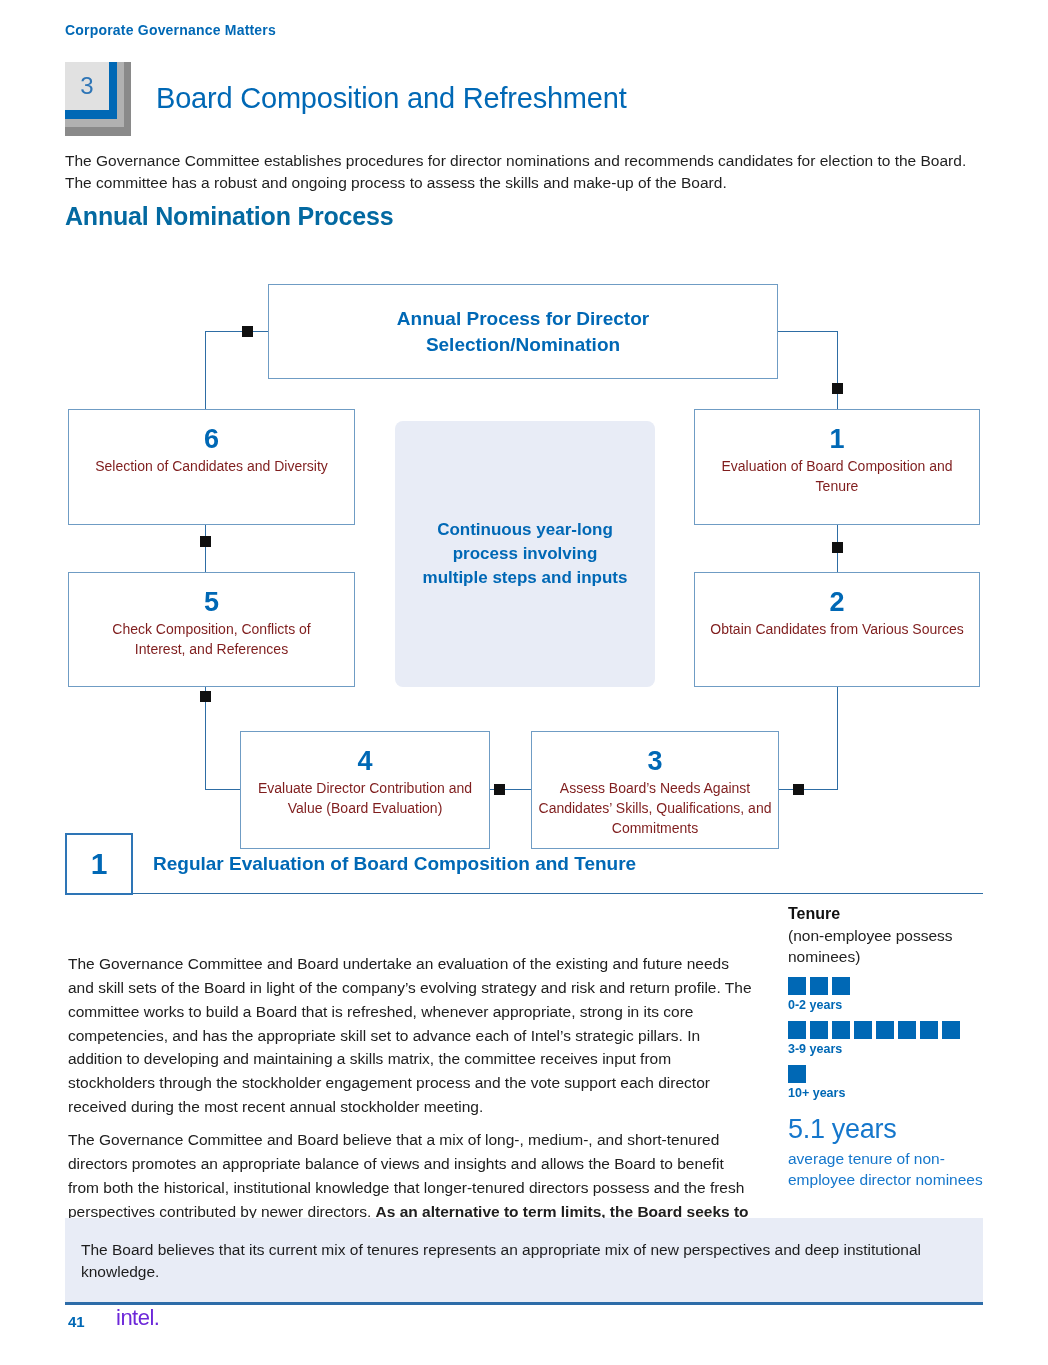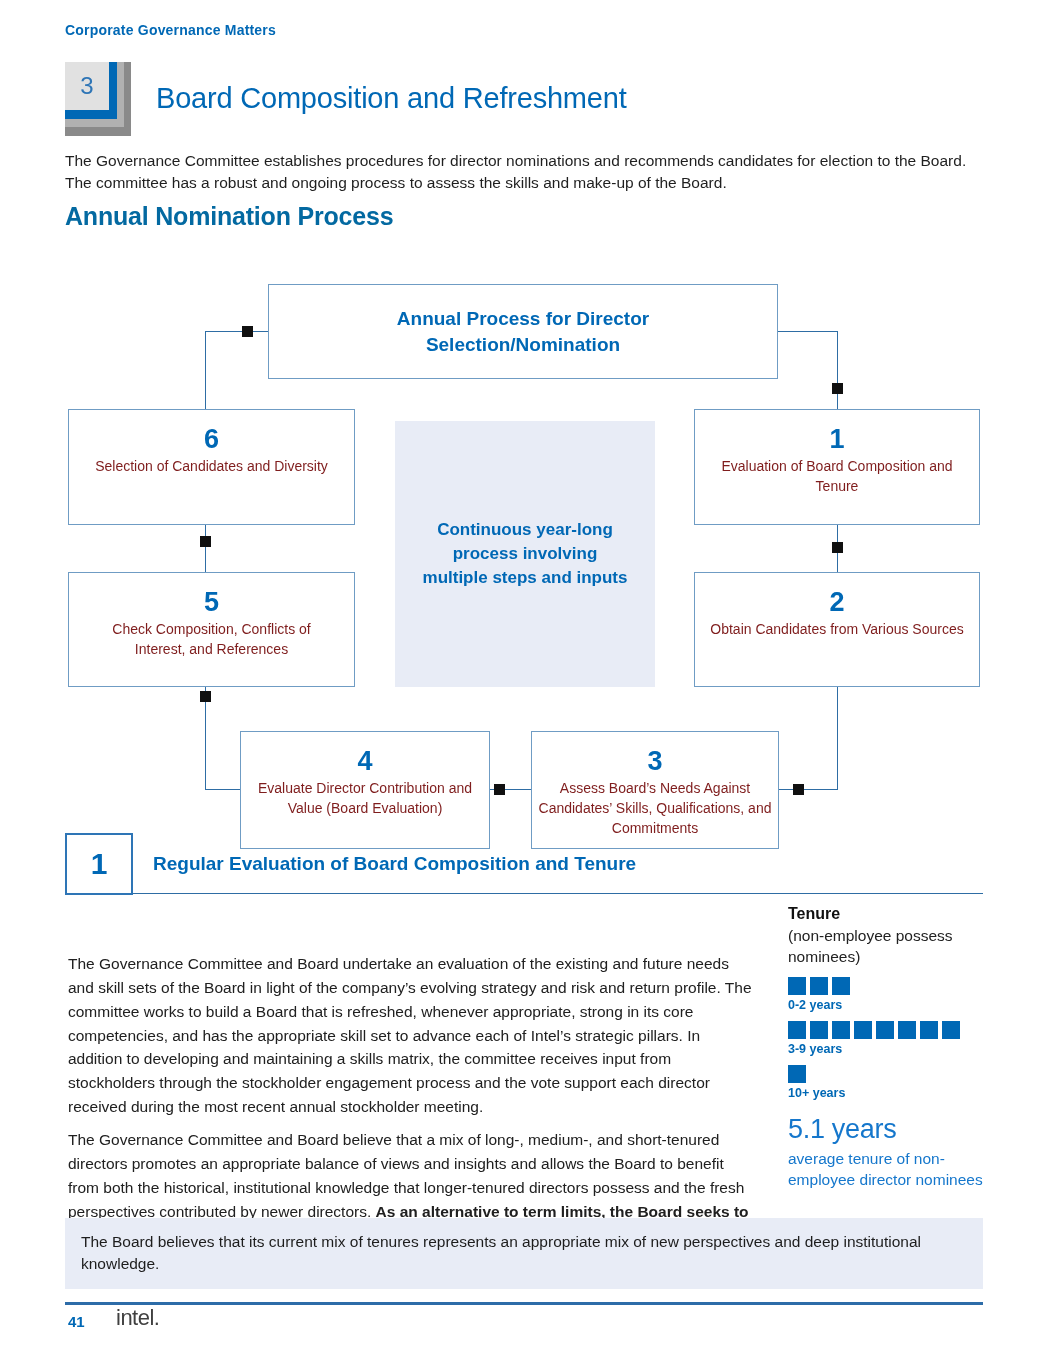--- a/index.html
+++ b/index.html
@@ -18,21 +18,21 @@
   .page-title { position:absolute; left:156px; top:82px; font-size:29px; font-weight:normal; color:#0068b5; letter-spacing:-.2px; }
   .intro { position:absolute; left:65px; top:150px; width:908px; font-size:15.5px; line-height:1.42; color:#1f1f1f; }
   .h2 { position:absolute; left:65px; top:202px; font-size:25px; font-weight:bold; color:#0369a1; letter-spacing:-.2px; }
 
   
   .diagram { position:absolute; left:0; top:248px; width:1048px; height:567px;margin-top:36px; }
   .dbox { position:absolute; background:#ffffff; border:1px solid #6f9cc4; text-align:center; }
   .hub { left:268px; top:0; width:510px; height:95px; display:flex; align-items:center; justify-content:center; }
   .hub-text { font-size:19px; font-weight:bold; color:#0068b5; line-height:1.35; width:330px; }
   .center-note { position:absolute; left:395px; top:137px; width:260px; height:266px; background:#e8ecf6;
-                 display:flex; align-items:center; justify-content:center; text-align:center; }
+                 display:flex; align-items:center; justify-content:center; text-align:center;border-radius:8px; }
   .center-note span { font-size:17px; font-weight:bold; color:#0068b5; line-height:1.4; display:block; padding:0 24px; }
   .step { display:flex; flex-direction:column; align-items:center; }
   .step-num { font-size:27px; font-weight:bold; color:#0068b5; margin-top:13px; line-height:1.2; }
   .step-label { font-size:14px; color:#7f1d1d; line-height:1.4; margin-top:2px; }
   .b6 { left:68px;  top:125px; width:287px; height:116px; }
   .b5 { left:68px;  top:288px; width:287px; height:115px; }
   .b1 { left:694px; top:125px; width:286px; height:116px; }
   .b2 { left:694px; top:288px; width:286px; height:115px; }
   .b4 { left:240px; top:447px; width:250px; height:118px; }
   .b3 { left:531px; top:447px; width:248px; height:118px; }
@@ -62,27 +62,27 @@
   .tenure-title { font-size:16px; font-weight:bold; color:#111; }
   .tenure-sub { font-size:15.5px; color:#222; line-height:1.38; margin-top:2px; }
   .trow { margin-top:9px; }
   .trow .sqs { display:flex; gap:4px; }
   .tsq { width:18px; height:18px; background:#0068b5; display:inline-block; }
   .trow-label { font-size:12.5px; font-weight:bold; color:#0068b5; margin-top:3px; }
   .stat-value { font-size:27px; color:#1577cc; margin-top:14px; letter-spacing:-.3px; }
   .stat-caption { font-size:15.5px; color:#1577cc; line-height:1.35; margin-top:4px; }
 
   
-  .callout { position:absolute; left:65px; top:1218px; width:918px; background:#e8ecf6; padding:13px 16px;
+  .callout { position:absolute; left:65px; top:1218px; width:918px; background:#e8ecf6; padding:21px 16px;
              font-size:15.5px; line-height:1.45; color:#1d1d1d; }
 
   
   .footer-rule { position:absolute; left:65px; top:1302px; width:918px; height:3px; background:#2d6ca8; }
   .page-num { position:absolute; left:68px; top:1313px; font-size:15px; font-weight:bold; color:#0068b5; }
-  .intel-logo { position:absolute; left:116px; top:1305px; font-size:22px; color:#404040; letter-spacing:-.5px; }
+  .intel-logo { position:absolute; left:116px; top:1305px; font-size:22px; color:#6d28d9; letter-spacing:-.5px; }
 </style>
 </head>
 <body>
 
 <div class="page">
 
   <div class="eyebrow">Corporate Governance Matters</div>
 
   <div class="chapter-icon">
     <div class="layer l4"></div>

